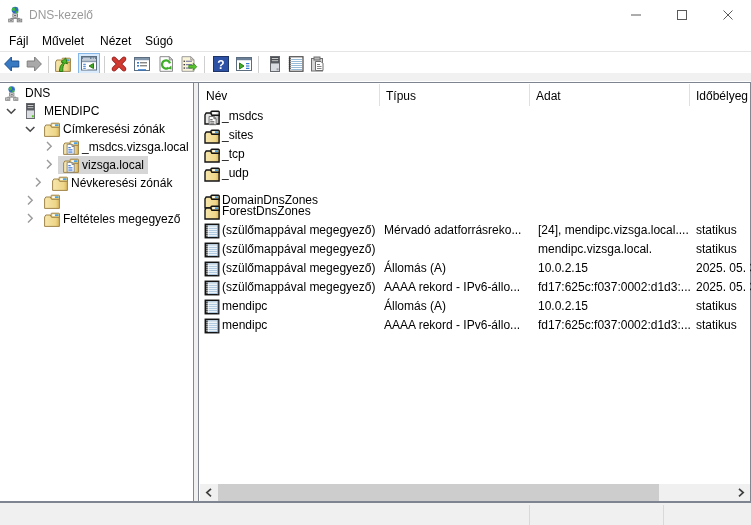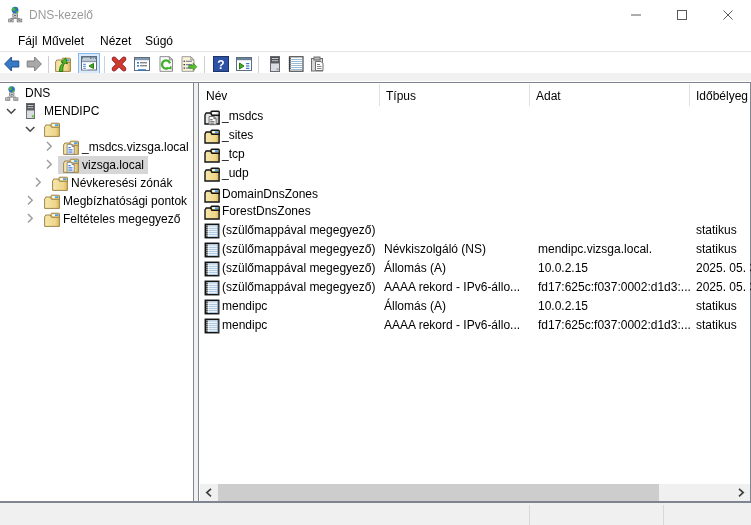--- a/index.html
+++ b/index.html
@@ -144,21 +144,21 @@
   </svg>
 <div class="txt" id="titletext">DNS-kezelő</div>
 
 <svg class="abs" style="left:626px;top:0" width="125" height="30" viewBox="0 0 125 30">
   <path d="M5,15 h10" stroke="#5a5a5a" stroke-width="1"></path>
   <rect x="51.5" y="10.5" width="9" height="9" fill="none" stroke="#5a5a5a"></rect>
   <path d="M97.5,10.5 l9,9 M106.5,10.5 l-9,9" stroke="#5a5a5a" stroke-width="1"></path>
 </svg>
 
 <div class="abs" id="menubar"></div>
-<div class="txt menu" style="left:18px">Fájl</div>
+<div class="txt menu" style="left:9px">Fájl</div>
 <div class="txt menu" style="left:42px">Művelet</div>
 <div class="txt menu" style="left:100px">Nézet</div>
 <div class="txt menu" style="left:145px">Súgó</div>
 
 <svg class="abs" style="left:4px;top:56px" width="16" height="16">
   <path d="M7.4,1 v4 h7.4 v6 h-7.4 v4 L0.6,8 z" fill="#3879c4" stroke="#1d5290"></path>
 </svg>
 
 <svg class="abs" style="left:26px;top:56px" width="16" height="16">
   <path d="M8.6,1 v4 h-7.4 v6 h7.4 v4 L15.4,8 z" fill="#a9a9a9" stroke="#7e7e7e"></path>
@@ -299,20 +299,21 @@
     </svg>
     <span class="cell" style="left:44px">MENDIPC</span>
   </div>
   <div class="trow" style="left:0;top:37px;width:193px">
     <svg style="left:26px;top:6px" width="9" height="9">
         <use href="#chevE" transform="translate(0,1)"></use>
       </svg>
     <svg style="left:44px;top:1px" width="16" height="16">
         <use href="#folderT"></use>
       </svg>
+    <span class="cell" style="left:63px">Címkeresési zónák</span>
   </div>
   <div class="trow" style="left:0;top:55px;width:193px">
     <svg style="left:46px;top:4px" width="9" height="10">
         <use href="#chevC" transform="translate(1,0)"></use>
       </svg>
     <svg style="left:63px;top:1px" width="16" height="16">
         <use href="#zone"></use>
       </svg>
     <span class="cell" style="left:82px">_msdcs.vizsga.local</span>
   </div>
@@ -335,21 +336,20 @@
       </svg>
     <span class="cell" style="left:63px">Névkeresési zónák</span>
   </div>
   <div class="trow" style="left:0;top:109px;width:193px">
     <svg style="left:27px;top:4px" width="9" height="10">
         <use href="#chevC" transform="translate(1,0)"></use>
       </svg>
     <svg style="left:44px;top:1px" width="16" height="16">
         <use href="#folderT"></use>
       </svg>
-    <span class="cell" style="left:63px">Megbízhatósági pontok</span>
   </div>
   <div class="trow" style="left:0;top:127px;width:193px">
     <svg style="left:27px;top:4px" width="9" height="10">
         <use href="#chevC" transform="translate(1,0)"></use>
       </svg>
     <svg style="left:44px;top:1px" width="16" height="16">
         <use href="#folderT"></use>
       </svg>
     <span class="cell" style="left:63px">Feltételes megegyező</span>
   </div>
@@ -383,45 +383,46 @@
         <use href="#folderL"></use>
       </svg>
     <span class="cell" style="left:23px">_tcp</span>
   </div>
   <div class="lrow" style="left:0;top:81px;width:490px">
     <svg style="left:5px;top:1.5px" width="16" height="16">
         <use href="#folderL"></use>
       </svg>
     <span class="cell" style="left:23px">_udp</span>
   </div>
-  <div class="lrow" style="left:0;top:102px;width:504px">
+  <div class="lrow" style="left:0;top:108px;width:504px">
     <svg style="left:5px;top:1.5px" width="16" height="16">
         <use href="#folderL"></use>
       </svg>
     <span class="cell" style="left:23px">DomainDnsZones</span>
   </div>
   <div class="lrow" style="left:0;top:119px;width:550px">
     <svg style="left:5px;top:1.5px" width="16" height="16">
         <use href="#folderL"></use>
       </svg>
     <span class="cell" style="left:23px">ForestDnsZones</span>
   </div>
   <div class="lrow" style="left:0;top:138px;width:550px">
     <svg style="left:5px;top:1.5px" width="16" height="16">
         <use href="#record"></use>
       </svg>
     <span class="cell" style="left:23px">(szülőmappával megegyező)</span>
+    <span class="cell" style="left:185px">Mérvadó adatforrásreko...</span>
+    <span class="cell" style="left:339px">[24], mendipc.vizsga.local....</span>
     <span class="cell" style="left:497px">statikus</span>
   </div>
   <div class="lrow" style="left:0;top:157px;width:550px">
     <svg style="left:5px;top:1.5px" width="16" height="16">
         <use href="#record"></use>
       </svg>
     <span class="cell" style="left:23px">(szülőmappával megegyező)</span>
-    <span class="cell" style="left:185px">Névkiszolgáló (NS)</span>
     <span class="cell" style="left:339px">mendipc.vizsga.local.</span>
     <span class="cell" style="left:497px">statikus</span>
   </div>
   <div class="lrow" style="left:0;top:176px;width:550px">
     <svg style="left:5px;top:1.5px" width="16" height="16">
         <use href="#record"></use>
       </svg>
     <span class="cell" style="left:23px">(szülőmappával megegyező)</span>
     <span class="cell" style="left:185px">Állomás (A)</span>
     <span class="cell" style="left:339px">10.0.2.15</span>

